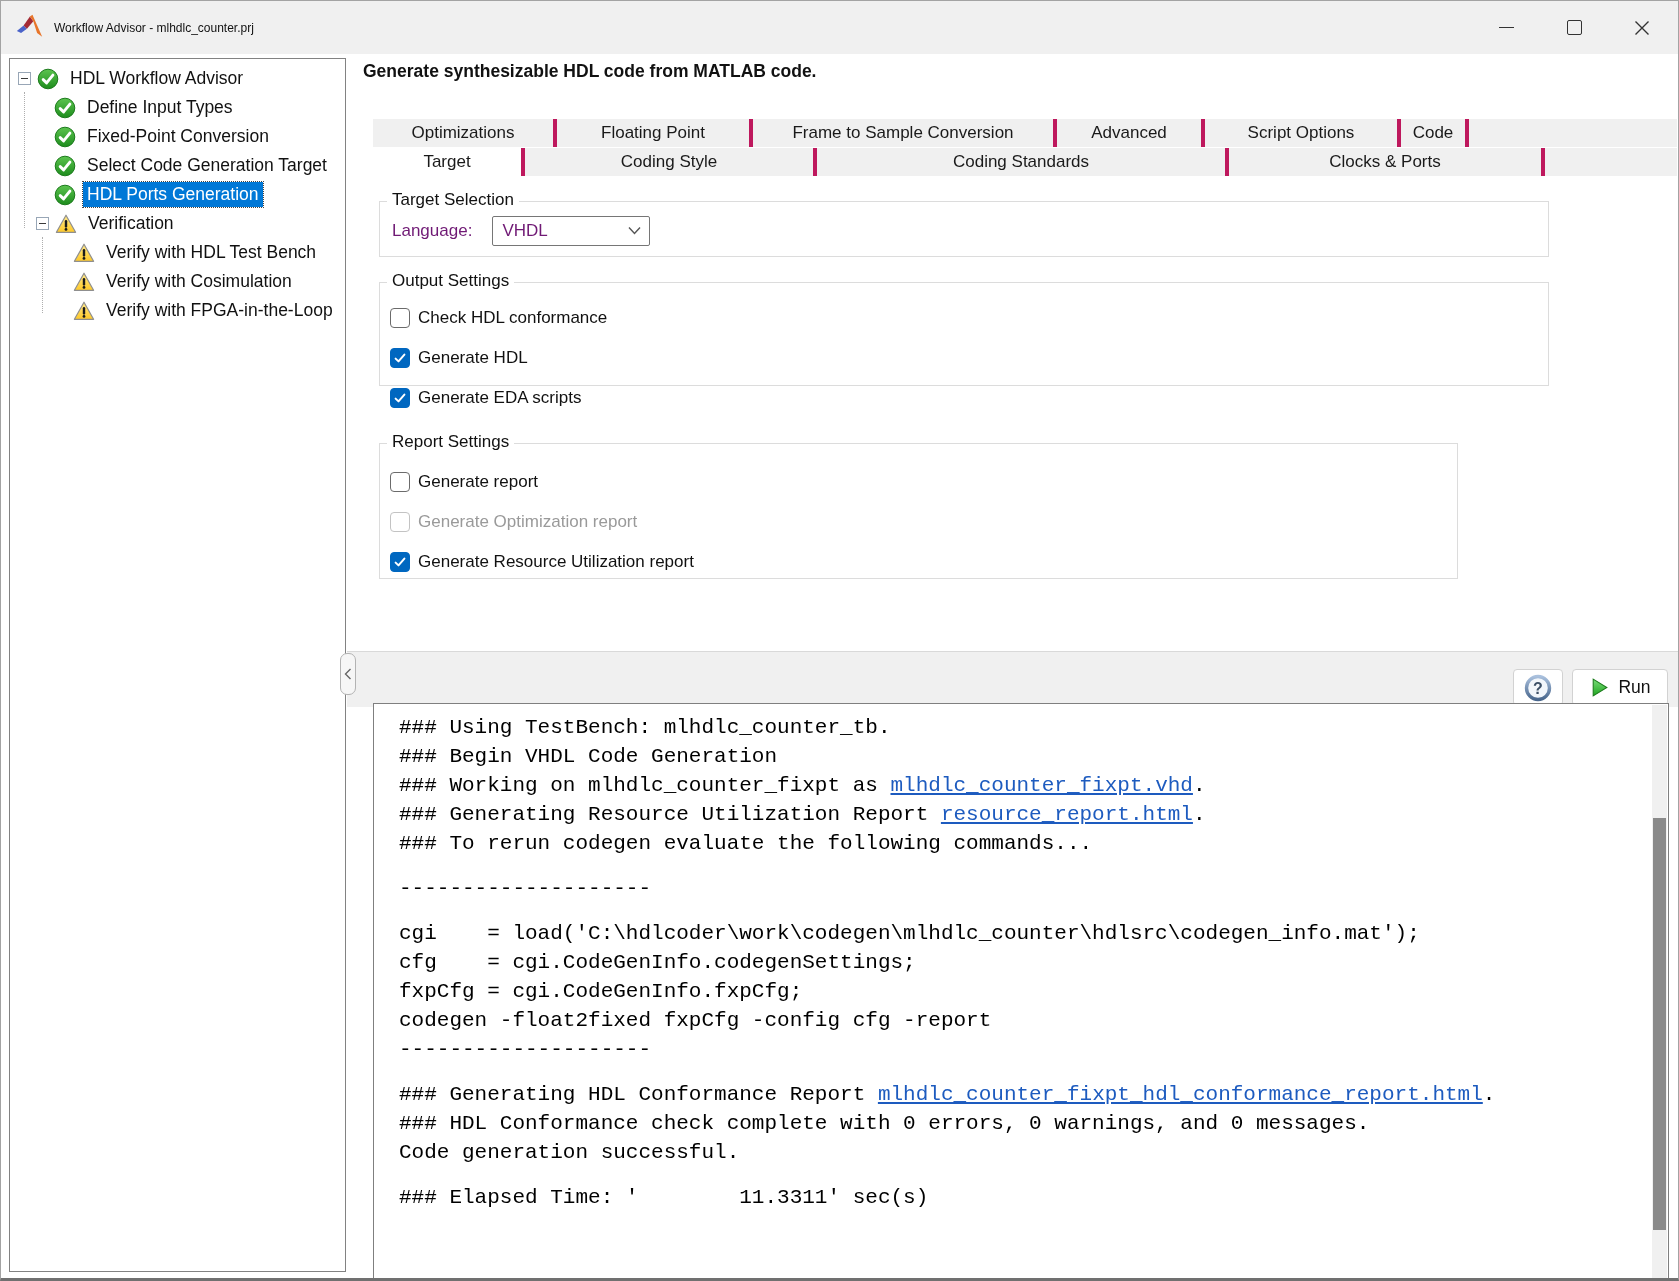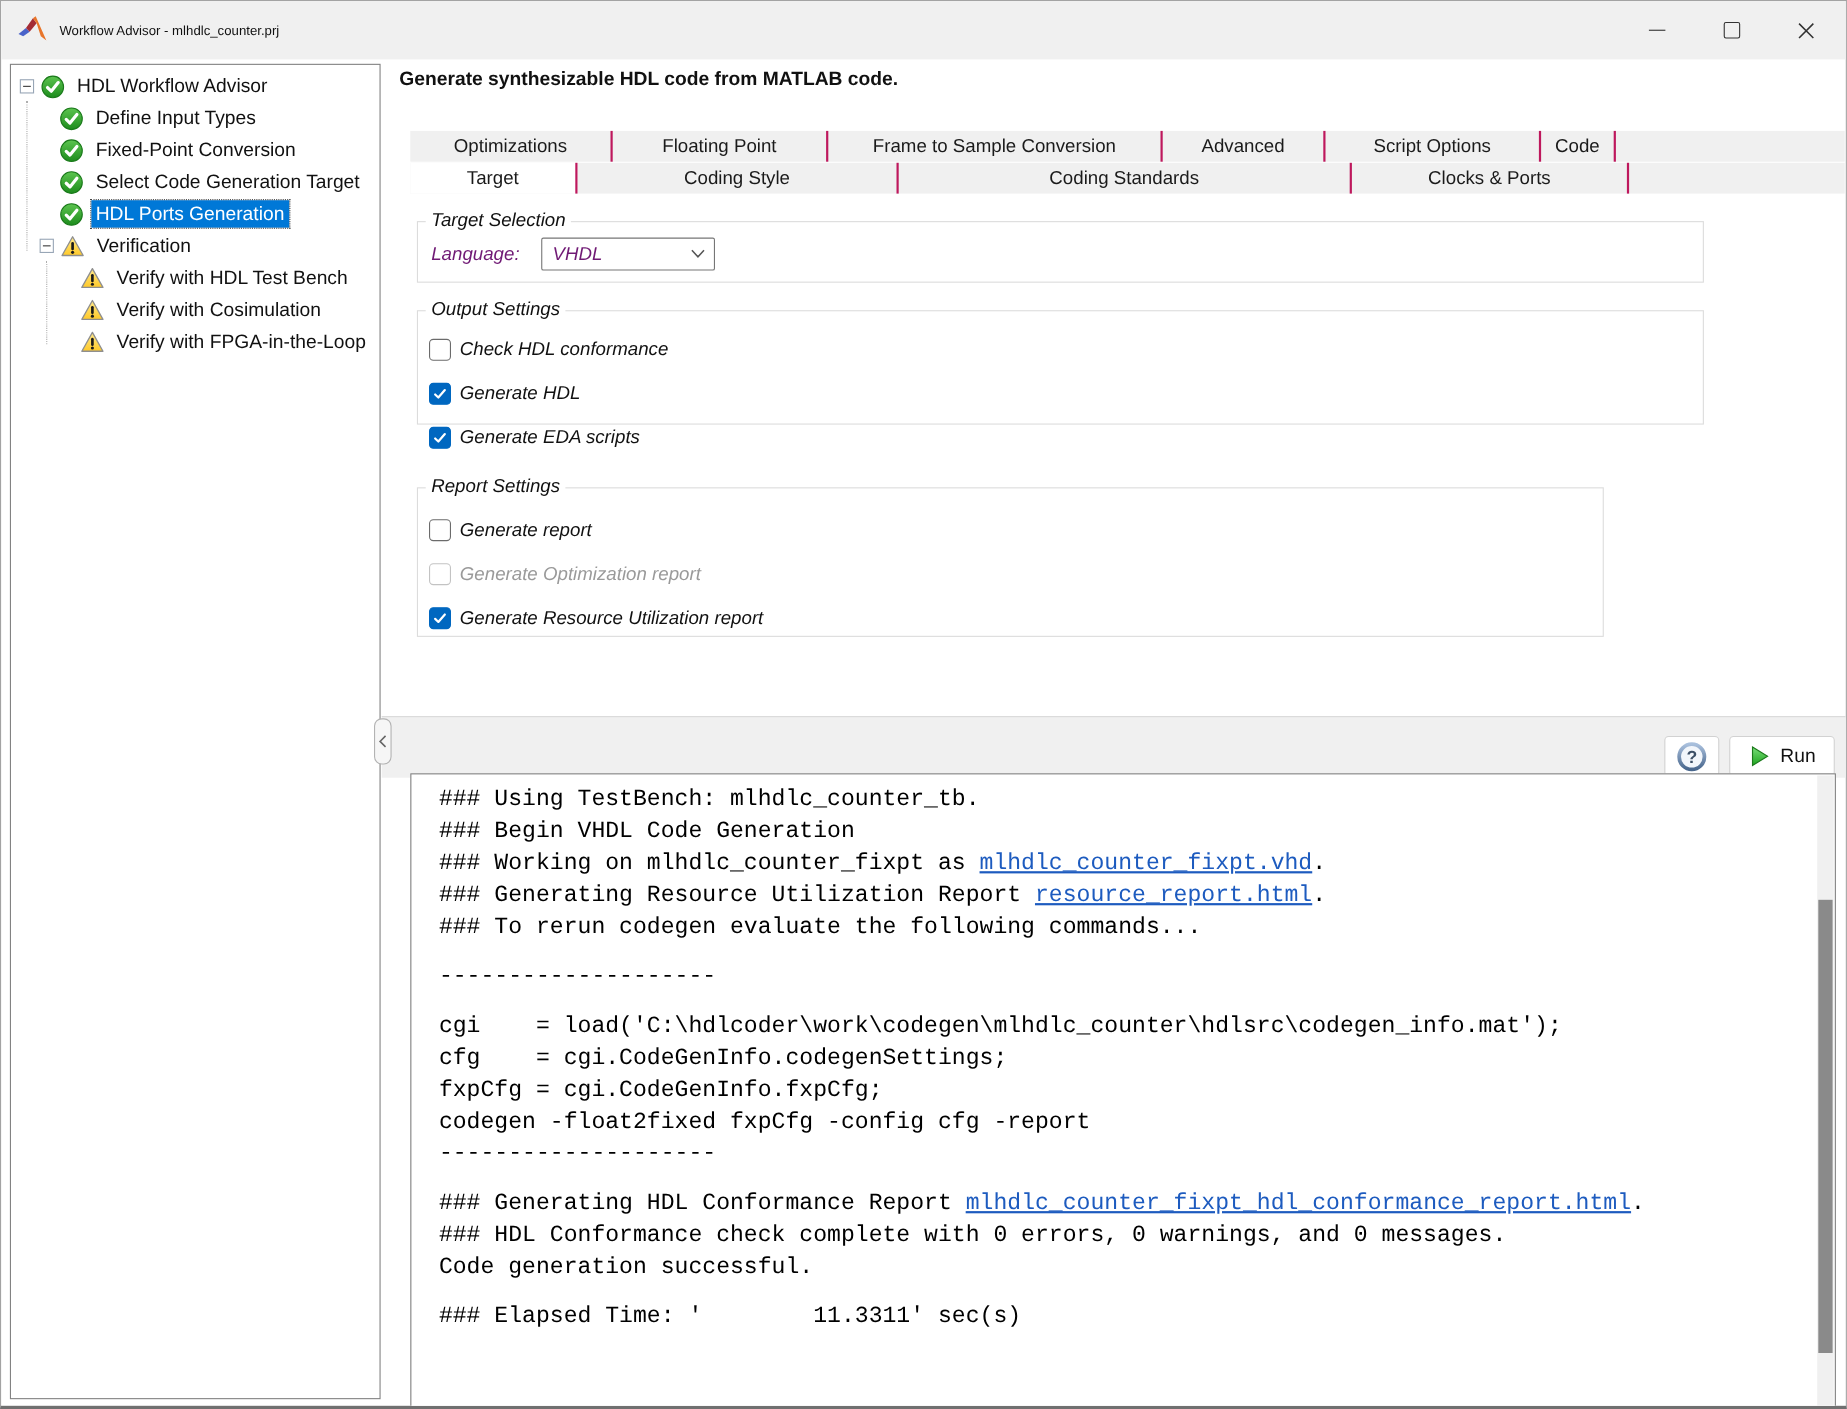--- a/index.html
+++ b/index.html
@@ -25,24 +25,24 @@
   .tree-label{padding:2px 4px;}
   .tree-label.selected{background:#0078d7;color:#fff;outline:1px dotted #444;}
   .conn{position:absolute;width:0;border-left:1px dotted #aeaeae;}
 
   
   .heading{position:absolute;left:362px;top:60px;font-size:17.5px;font-weight:bold;color:#111;}
   .tabs{position:absolute;left:372px;top:118px;width:1304px;}
   .tab-row{display:flex;height:28px;background:#f0f0f0;}
   .tab-row.r1{margin-bottom:1px;}
   .tab{display:flex;align-items:center;justify-content:center;font-size:17px;color:#1a1a1a;
-       border-right:2px solid #be185d;box-sizing:border-box;flex:none;}
+       border-right:4px solid #be185d;box-sizing:border-box;flex:none;}
   .tab.selected{background:#fff;}
 
-  .groupbox{position:absolute;border:1px solid #dcdcdc;background:#fff;box-sizing:border-box;font-style:italic;}
+  .groupbox{position:absolute;border:1px solid #dcdcdc;background:#fff;box-sizing:border-box;}
   .legend{position:absolute;top:-12px;left:7px;background:#fff;padding:0 5px;font-size:17px;color:#111;white-space:nowrap;}
   #gb-target{left:378px;top:200px;width:1170px;height:56px;}
   #gb-output{left:378px;top:281px;width:1170px;height:104px;}
   #gb-report{left:378px;top:442px;width:1079px;height:136px;}
 
   .lang-row{position:absolute;left:12px;top:14px;display:flex;align-items:center;font-size:17px;color:#701a75;}
   .select{margin-left:20px;width:158px;height:30px;border:1px solid #767676;border-radius:2px;background:#fff;
           display:flex;align-items:center;padding-left:9px;font-size:17px;position:relative;box-sizing:border-box;}
   .select-chevron{position:absolute;right:8px;top:9px;display:flex;}
 
@@ -229,21 +229,21 @@
         <div class="tab" style="width: 196px;">Floating Point</div>
         <div class="tab" style="width: 304px;">Frame to Sample Conversion</div>
         <div class="tab" style="width: 148px;">Advanced</div>
         <div class="tab" style="width: 196px;">Script Options</div>
         <div class="tab" style="width: 68px;">Code</div>
       </div>
     <div class="tab-row r2" id="tab-row-2">
         <div class="tab selected" style="width: 152px;">Target</div>
         <div class="tab" style="width: 292px;">Coding Style</div>
         <div class="tab" style="width: 412px;">Coding Standards</div>
-        <div class="tab" style="width: 252px;">Clocks &amp; Ports</div>
+        <div class="tab" style="width: 316px;">Clocks &amp; Ports</div>
       </div>
   </div>
 
   <div class="groupbox" id="gb-target">
     <span class="legend">Target Selection</span>
     <div class="lang-row">
       <span>Language:</span>
       <div class="select">
         <span>VHDL</span>
         <span class="select-chevron">

